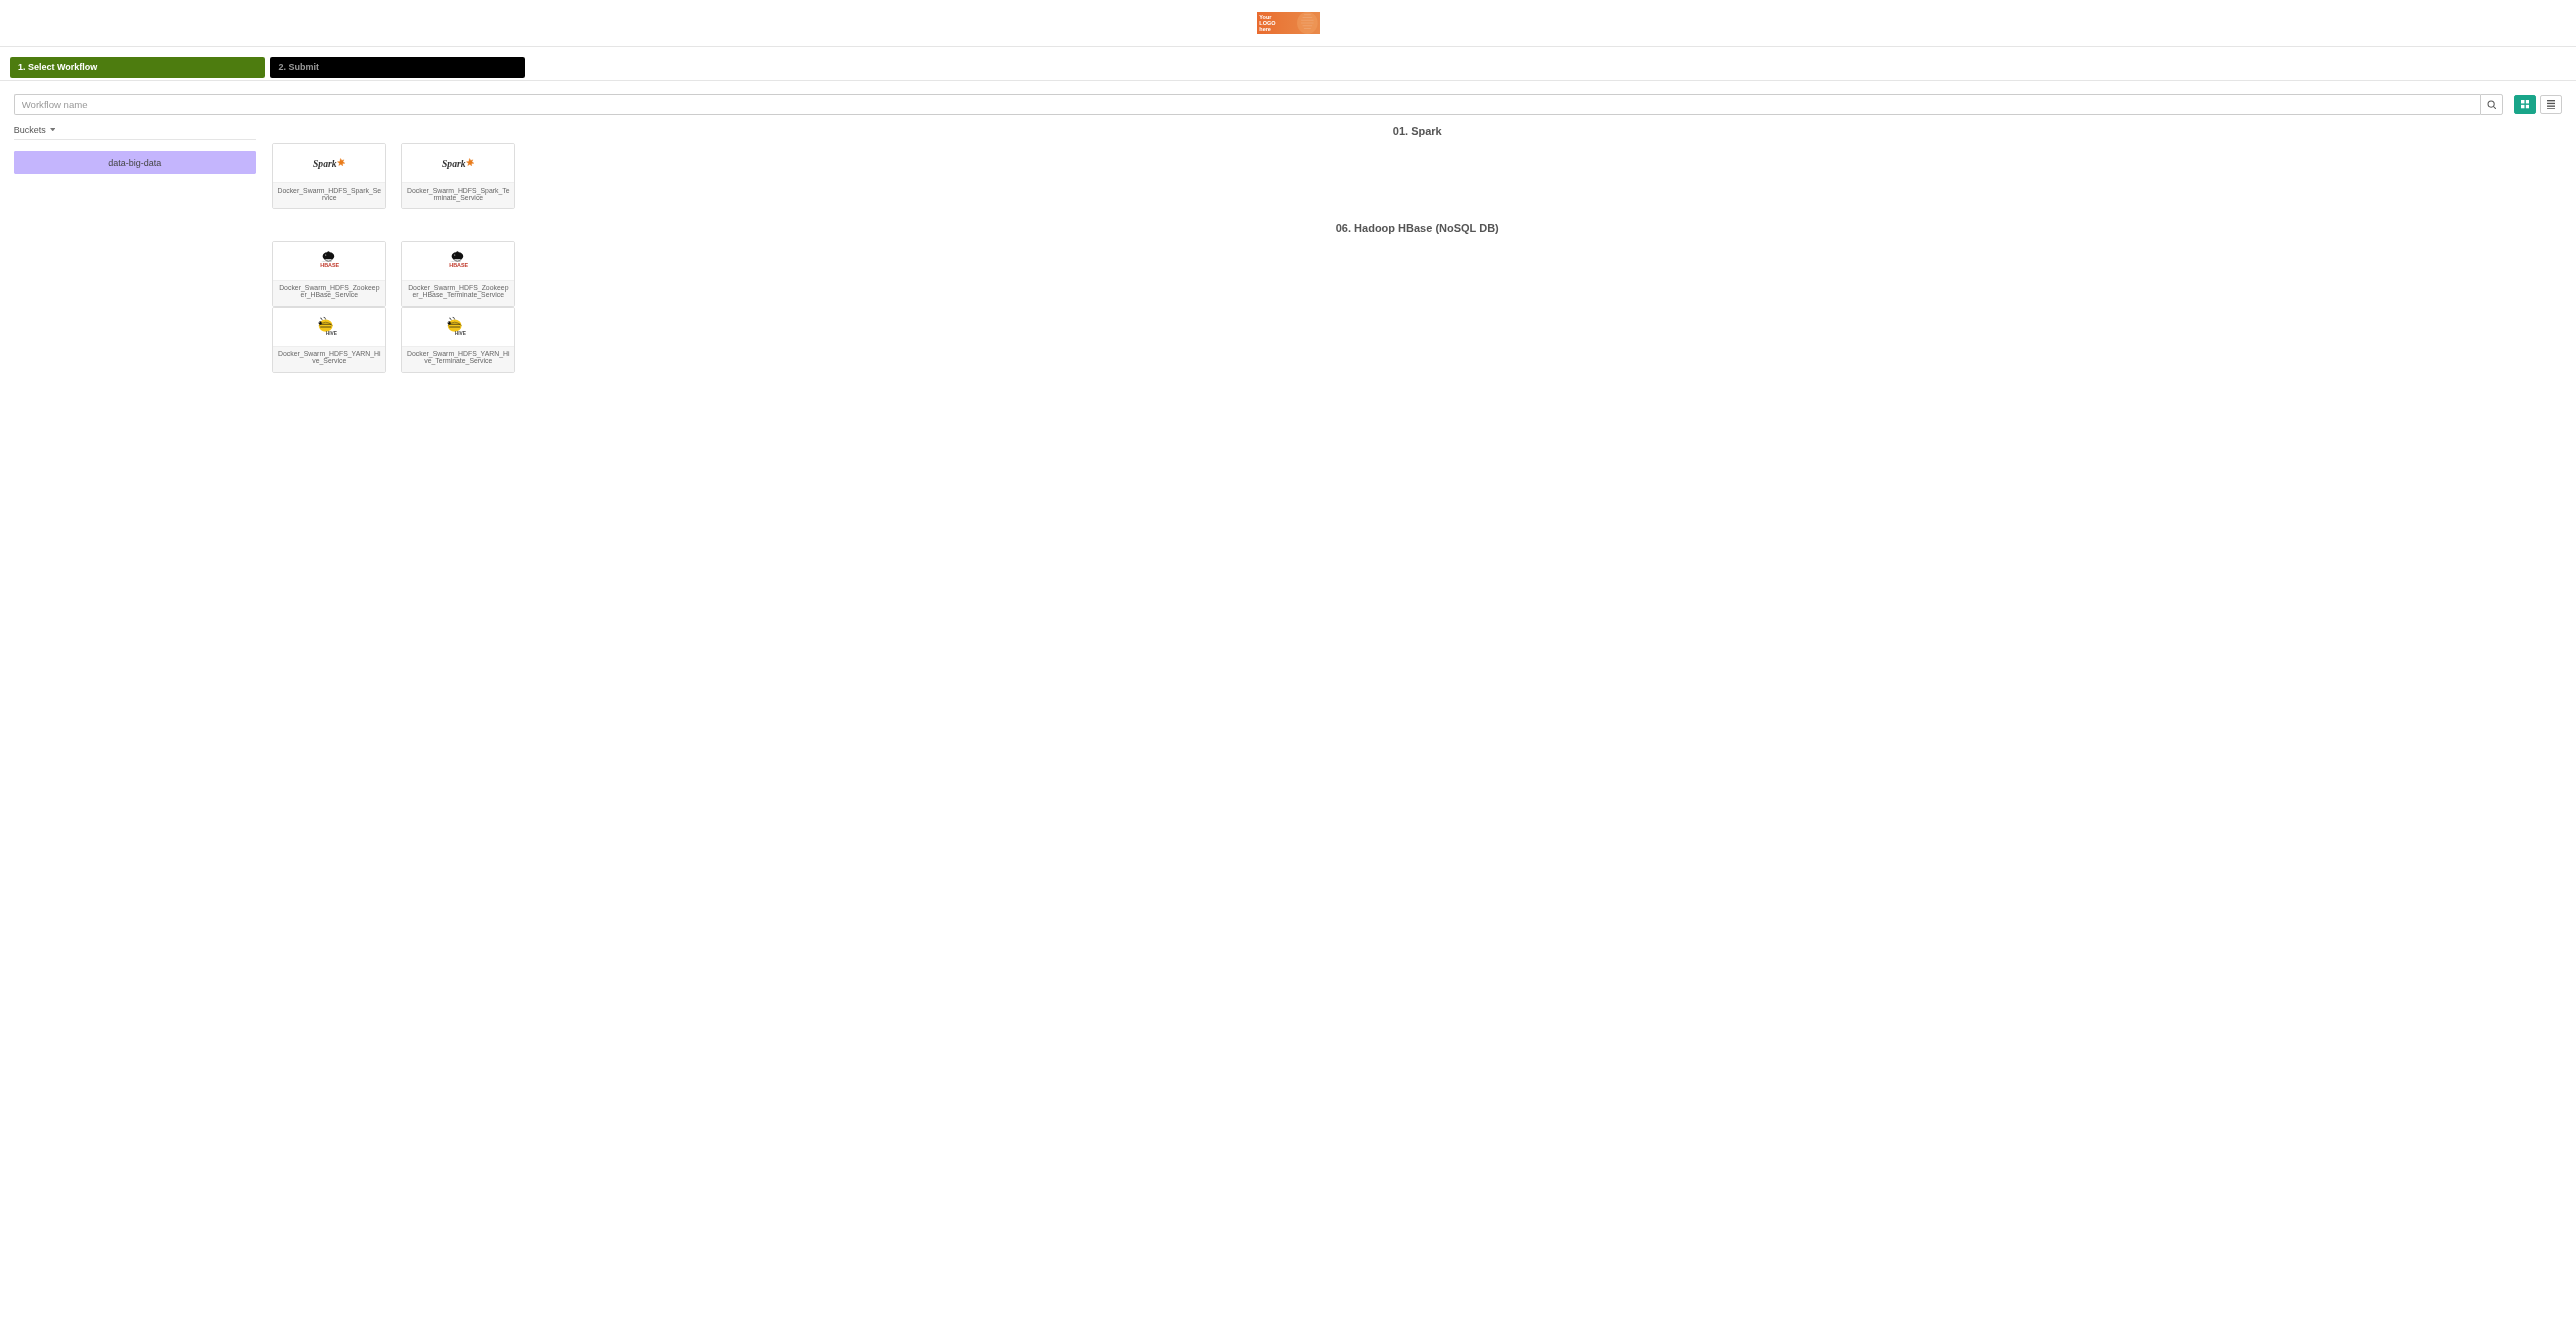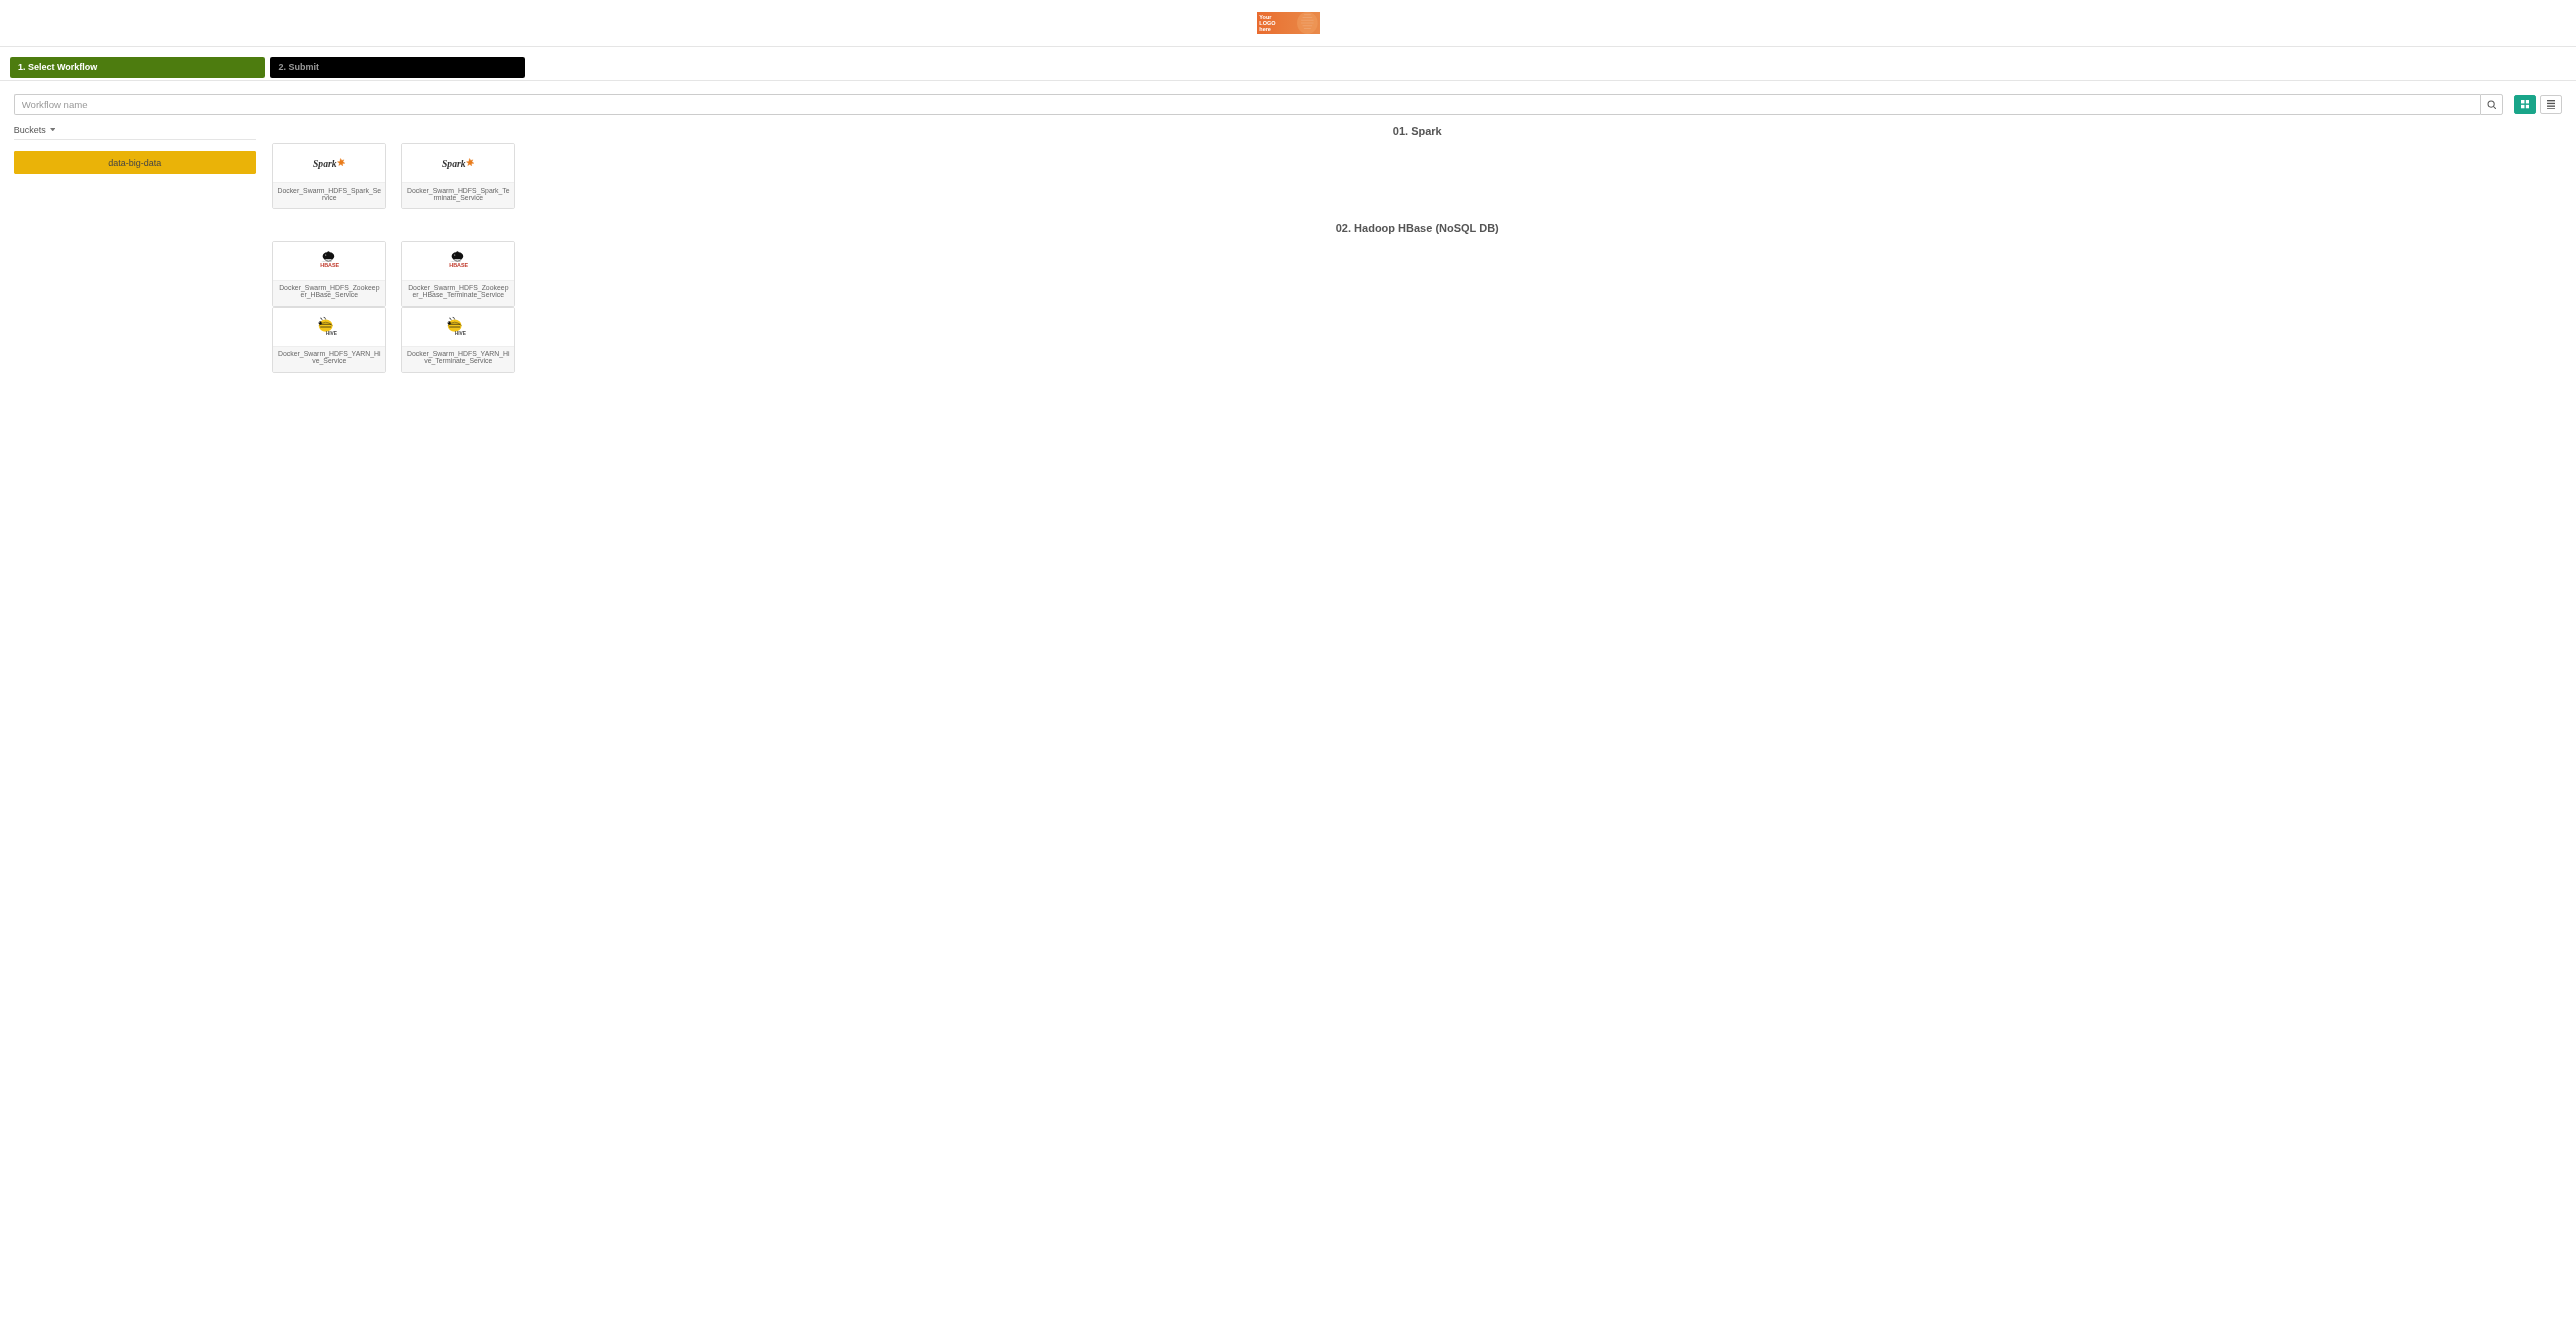--- a/index.html
+++ b/index.html
@@ -120,21 +120,21 @@
     color: #555;
     font-weight: 500;
     padding-bottom: 4.8px;
     border-bottom: 0.7px solid #e5e5e5;
     margin-bottom: 11px;
     display: flex;
     align-items: center;
     gap: 4.1px;
   }
   .bucket-item {
-    background: #eab308;
+    background: #c4b5fd;
     padding: 6.2px 6.9px;
     font-size: 9px;
     color: #444;
     border-radius: 1.4px;
     cursor: pointer;
   }
   
   .group-title {
     font-size: 11px;
     font-weight: 700;
@@ -297,21 +297,21 @@
         <div class="card">
           <div class="card-img">
             <svg width="33" height="13.8" viewBox="0 0 48 20">
                 <use href="#ic-spark"></use>
               </svg>
           </div>
           <div class="card-caption">Docker_Swarm_HDFS_Spark_Terminate_Service</div>
         </div>
       </div>
 
-      <div class="group-title">02. Hadoop HBase (NoSQL DB)</div>
+      <div class="group-title">06. Hadoop HBase (NoSQL DB)</div>
       <div class="card-row">
         <div class="card">
           <div class="card-img">
             <svg width="27.6" height="19" viewBox="0 0 32 28">
                 <use href="#ic-hbase"></use>
               </svg>
           </div>
           <div class="card-caption">Docker_Swarm_HDFS_Zookeeper_HBase_Service</div>
         </div>
         <div class="card">

